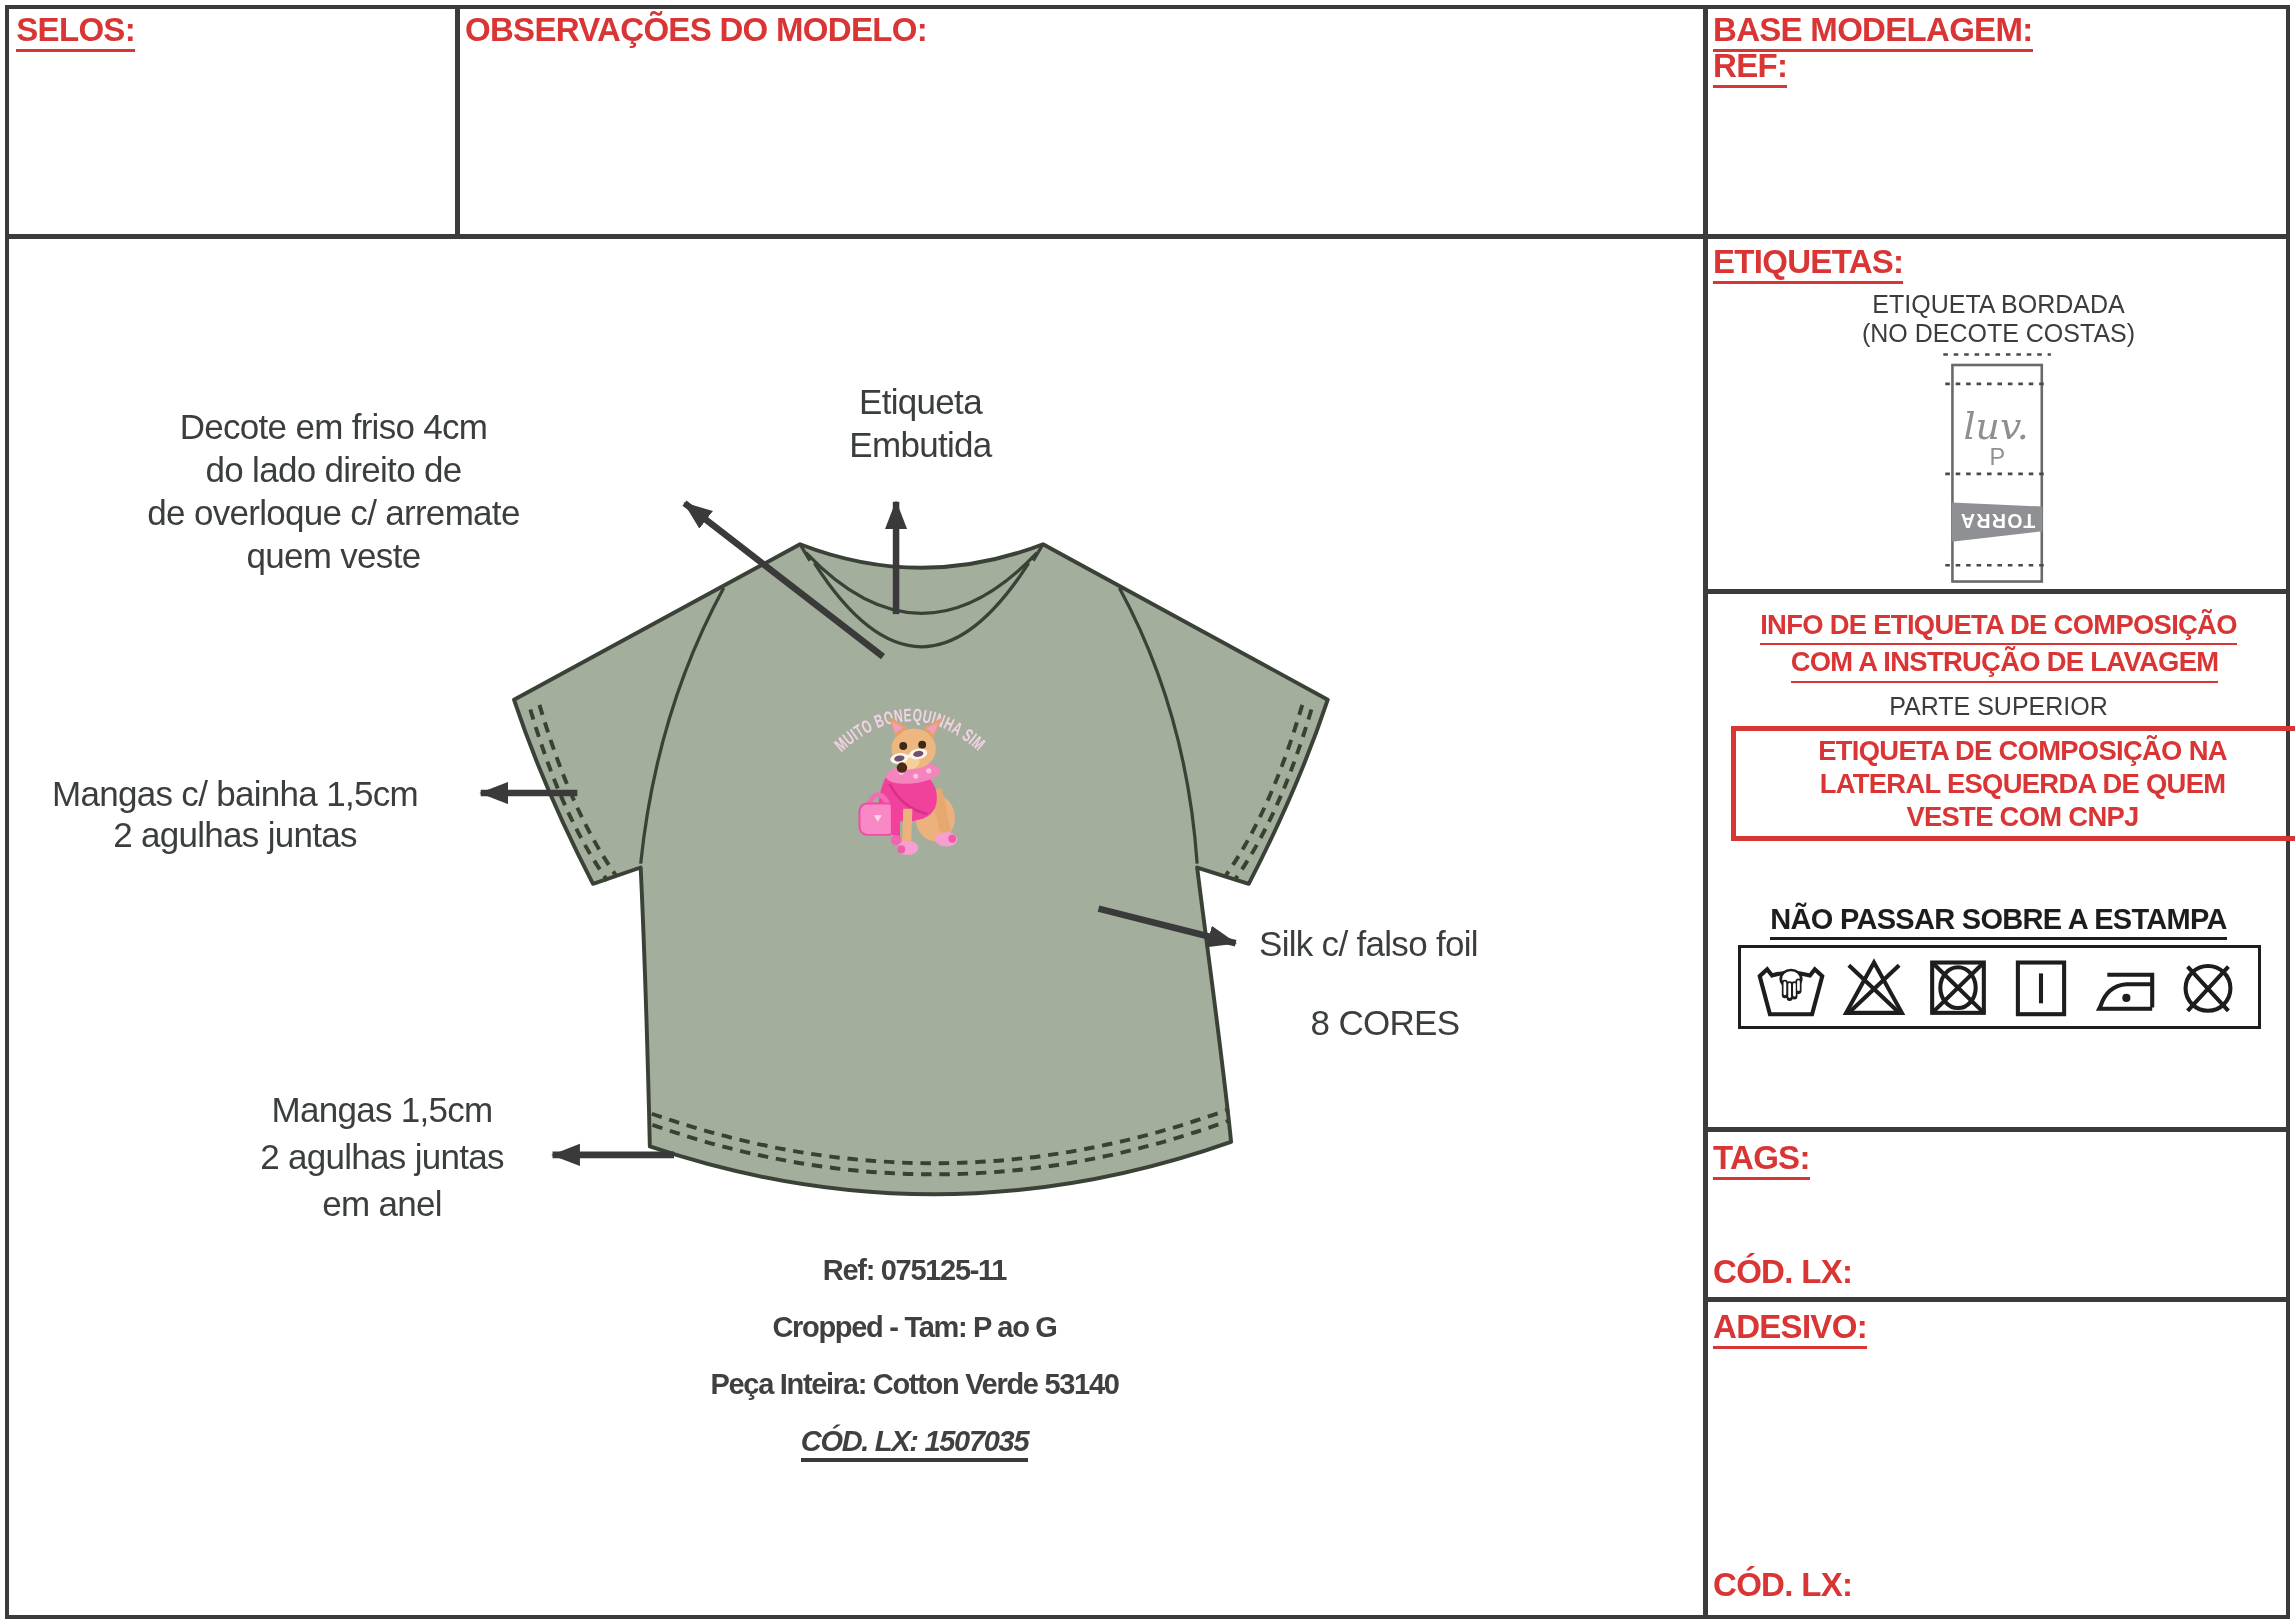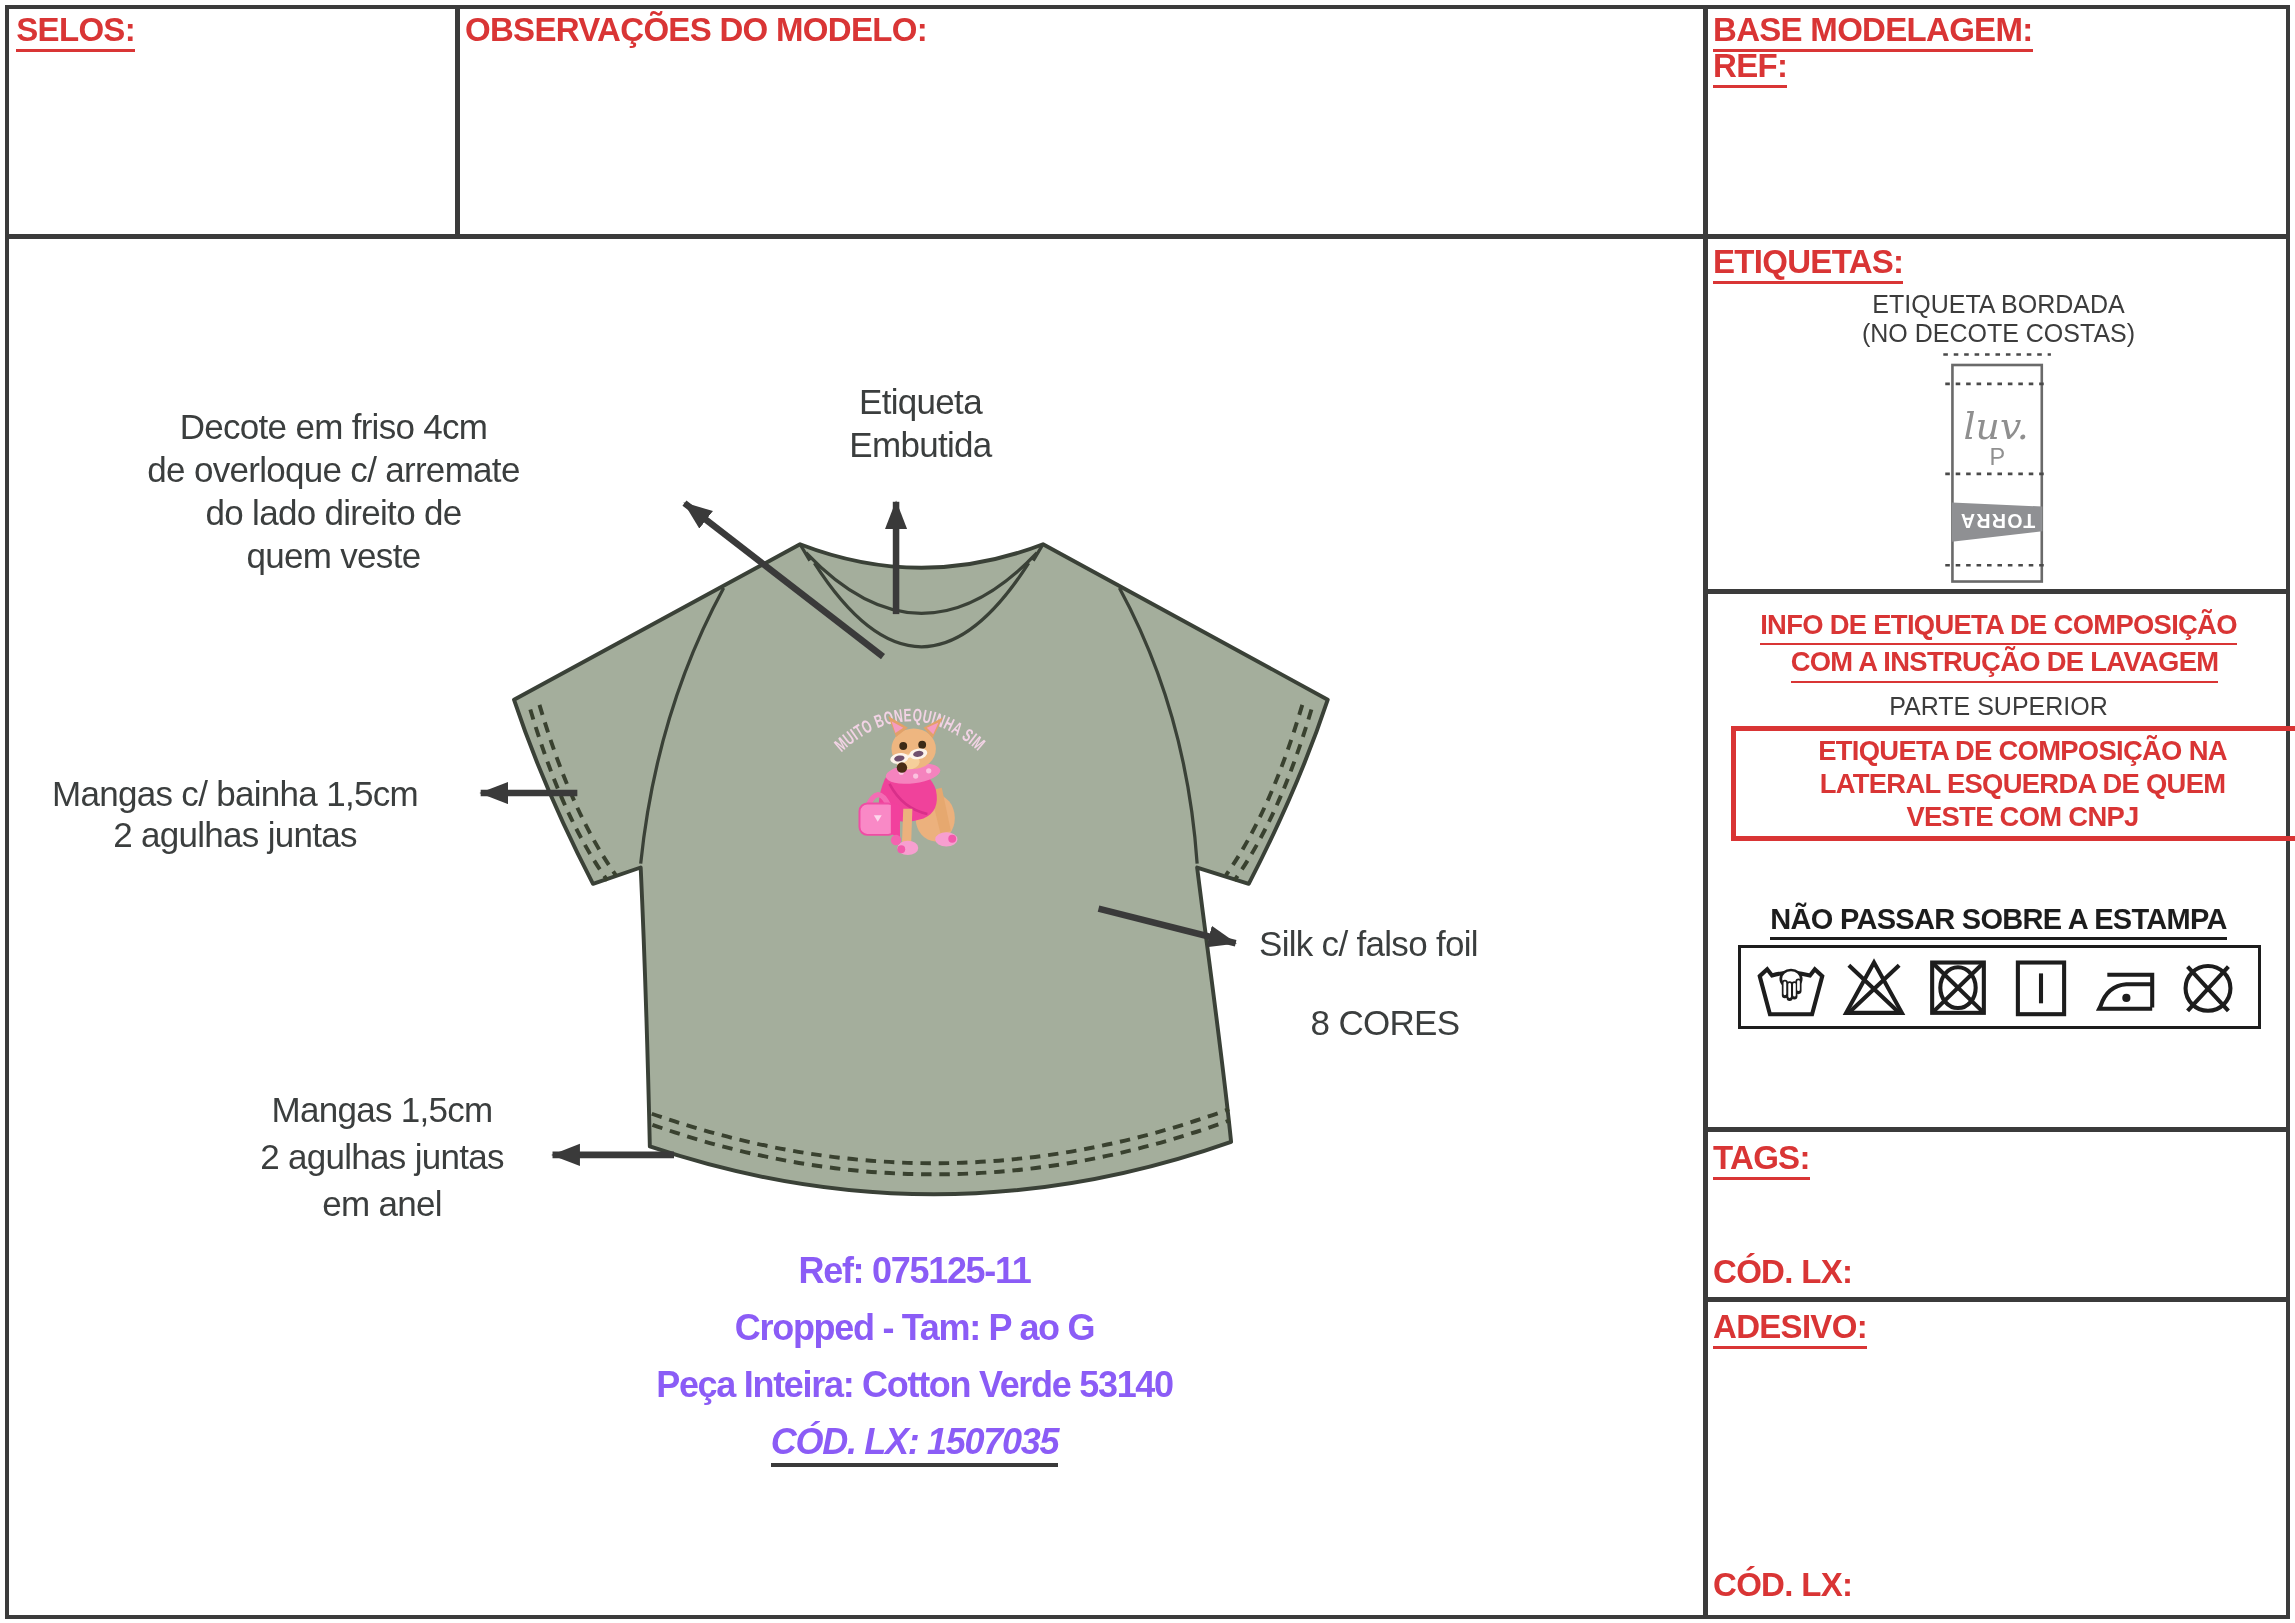--- a/index.html
+++ b/index.html
@@ -10,21 +10,21 @@
   .gl{background:#3b3b3b;}
   
   .red{color:#d93535;font-weight:bold;letter-spacing:-0.7px;}
   .hdr{font-size:33px;line-height:37px;}
   .u{border-bottom:3.3px solid currentColor;padding-bottom:1.3px;display:inline-block;}
   
   .ann{color:#3b3e3e;font-size:35px;letter-spacing:-0.7px;text-align:center;}
   .ann div{line-height:43px;}
   .darkb{color:#3c3c3c;font-weight:normal;}
   
-  .footer{color:#8b5cf6;font-weight:bold;font-size:36px;letter-spacing:-1.3px;text-align:center;}
+  .footer{color:#404040;font-weight:bold;font-size:29px;letter-spacing:-1.3px;text-align:center;}
   .footer div{line-height:57px;}
   .footer .cod{font-style:italic;}
   .footer .cod span{border-bottom:4.6px solid #3a3a3a;padding-bottom:1.3px;}
   
   .rc-ctr{left:1706px;width:585px;text-align:center;}
   .infobox{left:1731px;top:726px;width:583px;height:115px;border:5.2px solid #d93535;box-sizing:border-box;
            display:flex;flex-direction:column;justify-content:center;}
   .infobox div{font-size:27.4px;line-height:33px;font-weight:bold;color:#d93535;text-align:center;letter-spacing:-0.7px;}
   .carebox{left:1738px;top:945px;width:523px;height:84px;border:3.9px solid #1d1d1d;box-sizing:border-box;
            display:flex;align-items:center;justify-content:space-evenly;background:#fff;}
@@ -133,22 +133,22 @@
     <line x1="1682" y1="1391" x2="1892" y2="1444" marker-end="url(#ah)"></line>
   </g>
 </svg>
 
 <div class="abs ann" style="left:790px;top:380px;width:261px;">
   <div>Etiqueta</div>
   <div>Embutida</div>
 </div>
 <div class="abs ann" style="left:72px;top:405px;width:523px;">
   <div>Decote em friso 4cm</div>
+  <div>do lado direito de</div>
   <div>de overloque c/ arremate</div>
-  <div>do lado direito de</div>
   <div>quem veste</div>
 </div>
 <div class="abs ann" style="left:13px;top:773px;width:444px;">
   <div style="line-height:41px;">Mangas c/ bainha 1,5cm</div>
   <div style="line-height:41px;">2 agulhas juntas</div>
 </div>
 <div class="abs ann" style="left:186px;top:1086px;width:392px;">
   <div style="line-height:47px;">Mangas 1,5cm</div>
   <div style="line-height:47px;">2 agulhas juntas</div>
   <div style="line-height:47px;">em anel</div>

